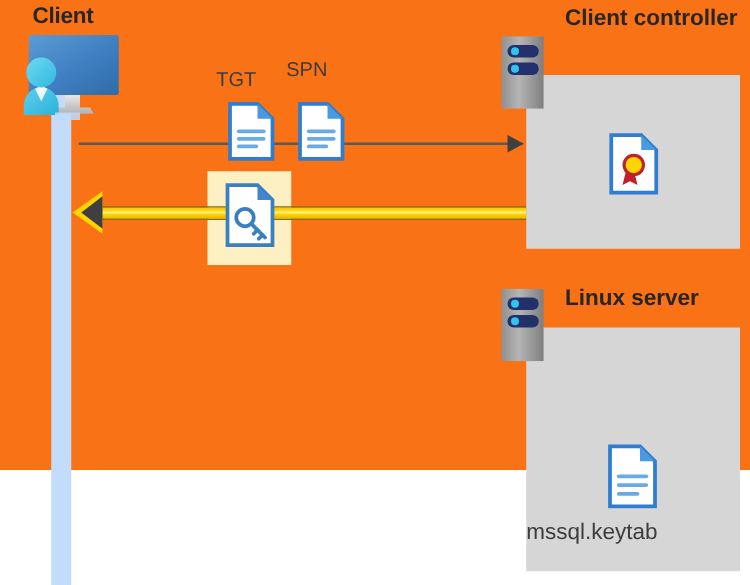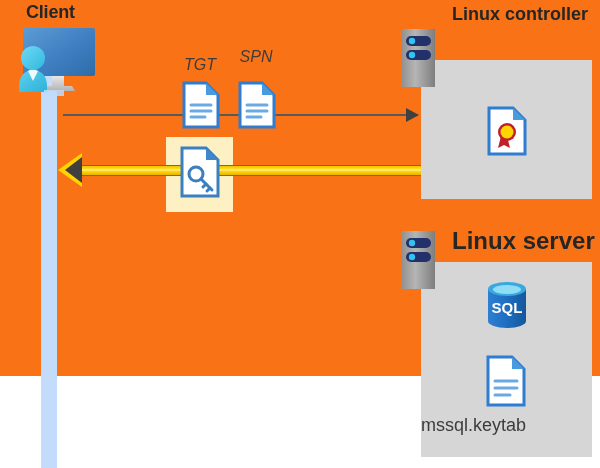--- a/index.html
+++ b/index.html
@@ -25,21 +25,21 @@
     left:26px;top:2px;width:120px;
     font-size:18px;letter-spacing:-0.2px;
   }
 
   
   .client-icon{left:6px;top:24px;width:104px;height:72px;}
 
   
   .doc-caption{
     font-size:16px;color:#3c3c3c;font-weight:normal;
-    text-align:center;width:54px;font-style:italic;
+    text-align:left;width:54px;
   }
   .cap-tgt{left:173px;top:56px;}
   .cap-spn{left:229px;top:48px;}
 
   
   .gray-line{
     left:63px;top:114px;width:355px;height:2px;background:#595959;
   }
   .gray-arrowhead{
     left:406px;top:108px;width:0;height:0;
@@ -83,21 +83,21 @@
   .panel-dc{left:421px;top:60px;width:171px;height:139px;}
   .panel-linux{left:421px;top:262px;width:171px;height:195px;}
 
   
   .rack{width:34px;height:58px;}
   .rack-dc{left:401px;top:29px;}
   .rack-linux{left:401px;top:231px;}
 
   
   .title-dc{left:452px;top:4px;width:145px;font-size:18px;}
-  .title-linux{left:452px;top:228px;width:145px;font-size:24px;}
+  .title-linux{left:452px;top:228px;width:145px;font-size:18px;}
 
   
   .keytab-caption{
     left:421px;top:415px;width:171px;
     font-size:18px;color:#3c3c3c;font-weight:normal;
   }
 </style>
 </head>
 <body>
 
@@ -204,21 +204,21 @@
         </linearGradient>
       </defs>
       <rect x="0" y="0" width="34" height="58" fill="url(#rackG1)"></rect>
       <rect x="5" y="7" width="25" height="10" rx="5" fill="#22306b"></rect>
       <circle cx="11" cy="12" r="3.2" fill="#33c3ef"></circle>
       <rect x="5" y="21" width="25" height="10" rx="5" fill="#22306b"></rect>
       <circle cx="11" cy="26" r="3.2" fill="#33c3ef"></circle>
     </svg>
   </div>
 
-  <div class="abs lbl title-dc">Linux controller</div>
+  <div class="abs lbl title-dc">Client controller</div>
 
   <div class="abs doc" style="left:487px;top:106px;">
     <svg width="40" height="50" viewBox="0 0 40 50" xmlns="http://www.w3.org/2000/svg">
       <path d="M2 2 h24 l12 12 v34 H2 z" fill="#ffffff" stroke="#2e7dd1" stroke-width="3"></path>
       <path d="M26 2 l12 12 h-12 z" fill="#4a9ae0"></path>
       <path d="M14 30 l-3 12 l6 -3 l6 3 l-3 -12 z" fill="#c0202a"></path>
       <circle cx="20" cy="26" r="9" fill="#c0202a"></circle>
       <circle cx="20" cy="26" r="6.5" fill="#ffd400"></circle>
     </svg>
   </div>
@@ -237,35 +237,20 @@
       <rect x="0" y="0" width="34" height="58" fill="url(#rackG2)"></rect>
       <rect x="5" y="7" width="25" height="10" rx="5" fill="#22306b"></rect>
       <circle cx="11" cy="12" r="3.2" fill="#33c3ef"></circle>
       <rect x="5" y="21" width="25" height="10" rx="5" fill="#22306b"></rect>
       <circle cx="11" cy="26" r="3.2" fill="#33c3ef"></circle>
     </svg>
   </div>
 
   <div class="abs lbl title-linux">Linux server</div>
 
-  <div class="abs doc" style="left:482px;top:280px;">
-    <svg width="50" height="50" viewBox="0 0 50 50" xmlns="http://www.w3.org/2000/svg">
-      <defs>
-        <linearGradient id="dbG" x1="0" y1="0" x2="1" y2="0">
-          <stop offset="0%" stop-color="#2e7fd1"></stop>
-          <stop offset="45%" stop-color="#1f6fc4"></stop>
-          <stop offset="100%" stop-color="#14579c"></stop>
-        </linearGradient>
-      </defs>
-      <path d="M6 9 h38 v32 a19 7 0 0 1 -38 0 z" fill="url(#dbG)"></path>
-      <ellipse cx="25" cy="9" rx="19" ry="7" fill="#3aa8e0"></ellipse>
-      <ellipse cx="25" cy="9.5" rx="14" ry="4.6" fill="#8fdcf5"></ellipse>
-      <text x="25" y="33" text-anchor="middle" font-family="Liberation Sans, sans-serif" font-size="15" font-weight="bold" fill="#ffffff">SQL</text>
-    </svg>
-  </div>
 
   <div class="abs doc" style="left:486px;top:355px;">
     <svg width="40" height="52" viewBox="0 0 40 52" xmlns="http://www.w3.org/2000/svg">
       <path d="M2 2 h24 l12 12 v36 H2 z" fill="#ffffff" stroke="#2e7dd1" stroke-width="3"></path>
       <path d="M26 2 l12 12 h-12 z" fill="#4a9ae0"></path>
       <g stroke="#6aaae4" stroke-width="3" stroke-linecap="round">
         <line x1="9" y1="26" x2="31" y2="26"></line>
         <line x1="9" y1="33" x2="31" y2="33"></line>
         <line x1="9" y1="40" x2="24" y2="40"></line>
       </g>

